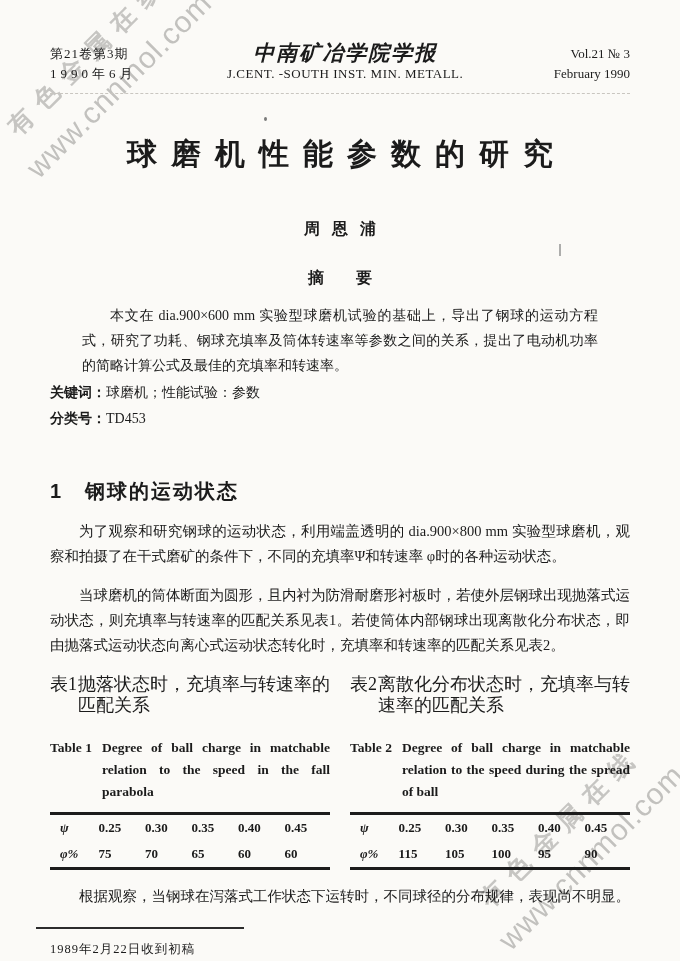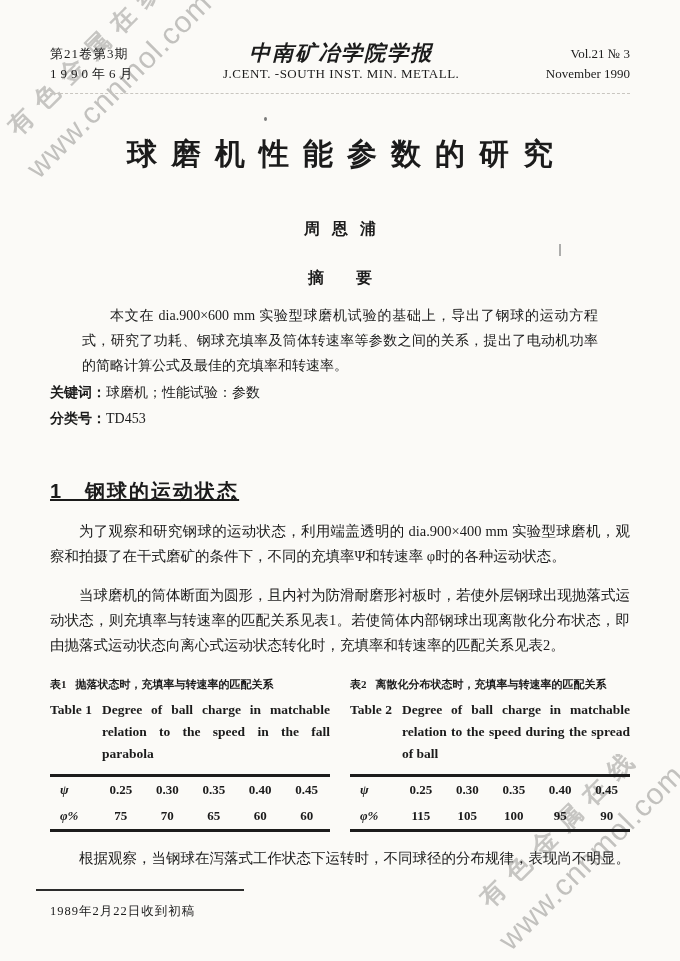--- a/index.html
+++ b/index.html
@@ -66,40 +66,40 @@
     width:516px;margin:14px auto 0 auto;
     font-size:14px;line-height:25px;
     text-align:justify;text-indent:2em;
   }
   .meta-line{margin-top:3px;font-size:14px;line-height:23px;}
   .meta-label{font-family:Liberation Serif, serif;font-weight:bold;}
   
   .sec-heading{
     margin:48px 0 0 0;
     font-family:"Liberation Sans","DejaVu Sans",sans-serif;
-    font-size:20px;font-weight:bold;letter-spacing:2px;text-decoration:underline;
+    font-size:20px;font-weight:bold;letter-spacing:2px;
   }
   .body-para{
     margin:14px 0 0 0;font-size:14.5px;line-height:25px;
     text-align:justify;text-indent:2em;
   }
   
   .tables-row{display:flex;gap:20px;margin-top:16px;}
   .tbl-col{flex:1;min-width:0;}
-  .cap-cn{display:flex;gap:9px;font-size:11px;font-weight:bold;line-height:21px;}
+  .cap-cn{display:flex;gap:1px;font-size:18px;font-weight:normal;line-height:21px;}
   .cap-cn .cap-label{flex:0 0 auto;}
-  .cap-en{display:flex;gap:10px;font-size:13.5px;font-weight:bold;line-height:22px;margin-top:4px;}
+  .cap-en{display:flex;gap:10px;font-size:13.5px;font-weight:bold;line-height:22px;margin-top:21px;}
   .cap-en .cap-label{flex:0 0 auto;white-space:nowrap;}
   .cap-en .cap-text{text-align:justify;}
   table.data{
     width:100%;margin-top:9px;border-collapse:collapse;
     border-top:3px solid #1c1c1c;border-bottom:3px solid #1c1c1c;
     font-size:13px;font-weight:600;
   }
-  table.data td{padding:3px 1px;text-align:center;line-height:20px;}
+  table.data td{padding:3px 1px;text-align:left;line-height:20px;}
   table.data td.sym{width:17%;text-align:left;padding-left:10px;font-style:italic;}
   
   .foot-rule{margin:18px 0 0 -14px;width:208px;border-top:2px solid #2c2c2c;}
   .received{margin-top:12px;font-size:12.5px;letter-spacing:1px;}
   
   .artifact-tick{position:absolute;left:559px;top:244px;width:2px;height:12px;background:#7a7a7a;opacity:.6;}
   .artifact-dot{position:absolute;left:264px;top:117px;width:3px;height:4px;background:#5a5a5a;border-radius:50%;opacity:.8;}
 </style>
 </head>
 <body>
@@ -124,40 +124,40 @@
       <div class="hdr-left">
         <div class="hdr-vol">第21卷第3期</div>
         <div class="hdr-date">1990年6月</div>
       </div>
       <div class="hdr-center">
         <div class="journal-cn">中南矿冶学院学报</div>
         <div class="journal-en">J.CENT. -SOUTH INST. MIN. METALL.</div>
       </div>
       <div class="hdr-right">
         <div>Vol.21  № 3</div>
-        <div>November   1990</div>
+        <div>February   1990</div>
       </div>
     </div>
     <div class="hdr-rule"></div>
 
     <h1 class="paper-title">球磨机性能参数的研究</h1>
     <div class="author">周恩浦</div>
 
     <h2 class="abs-heading">摘　　要</h2>
     <p class="abstract">本文在 dia.900×600 mm 实验型球磨机试验的基础上，导出了钢球的运动方程式，研究了功耗、钢球充填率及筒体转速率等参数之间的关系，提出了电动机功率的简略计算公式及最佳的充填率和转速率。</p>
 
     <div class="meta-line">
       <span class="meta-label">关键词：</span><span>球磨机；性能试验：参数</span>
     </div>
     <div class="meta-line">
       <span class="meta-label">分类号：</span><span>TD453</span>
     </div>
 
     <h3 class="sec-heading">1　钢球的运动状态</h3>
-    <p class="body-para">为了观察和研究钢球的运动状态，利用端盖透明的 dia.900×400 mm 实验型球磨机，观察和拍摄了在干式磨矿的条件下，不同的充填率Ψ和转速率 φ时的各种运动状态。</p>
+    <p class="body-para">为了观察和研究钢球的运动状态，利用端盖透明的 dia.900×800 mm 实验型球磨机，观察和拍摄了在干式磨矿的条件下，不同的充填率Ψ和转速率 φ时的各种运动状态。</p>
     <p class="body-para">当球磨机的筒体断面为圆形，且内衬为防滑耐磨形衬板时，若使外层钢球出现抛落式运动状态，则充填率与转速率的匹配关系见表1。若使筒体内部钢球出现离散化分布状态，即由抛落式运动状态向离心式运动状态转化时，充填率和转速率的匹配关系见表2。</p>
 
     <div class="tables-row">
 
       <div class="tbl-col">
         <div class="cap-cn">
           <span class="cap-label">表1</span>
           <span class="cap-text">抛落状态时，充填率与转速率的匹配关系</span>
         </div>
         <div class="cap-en">

